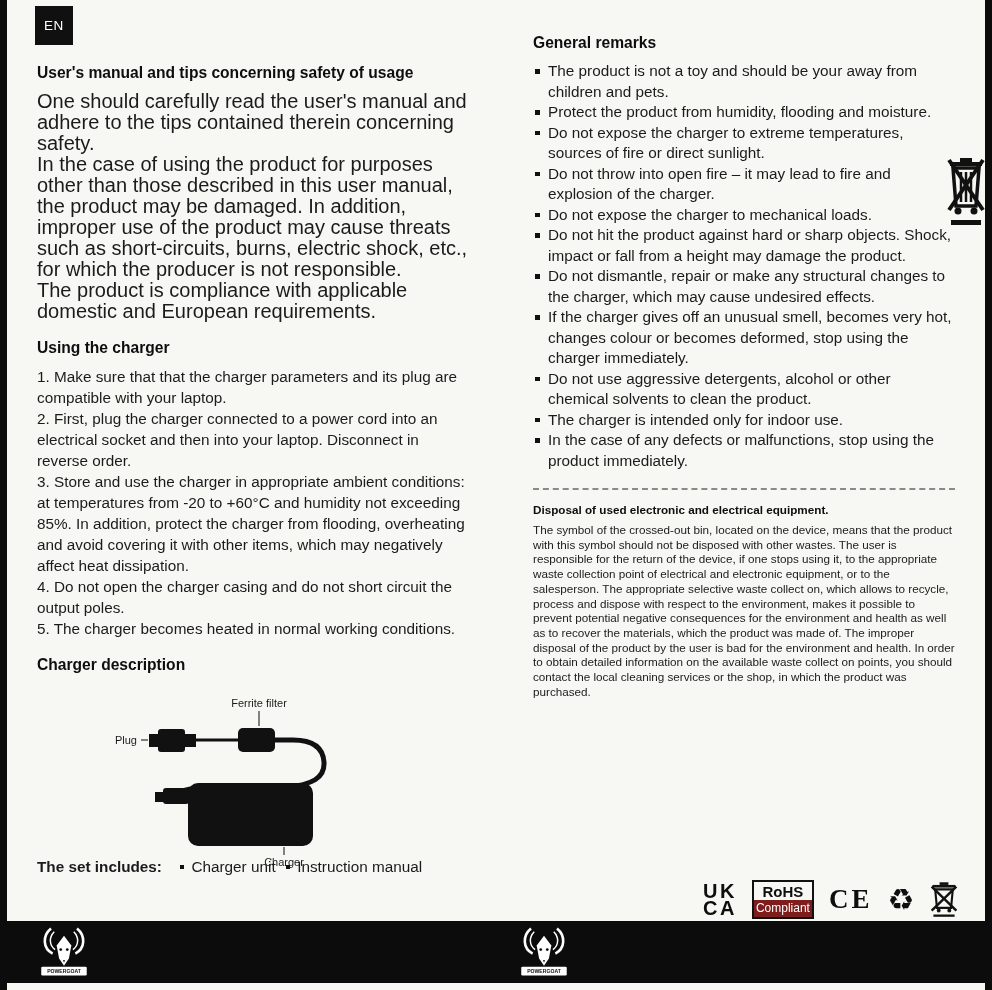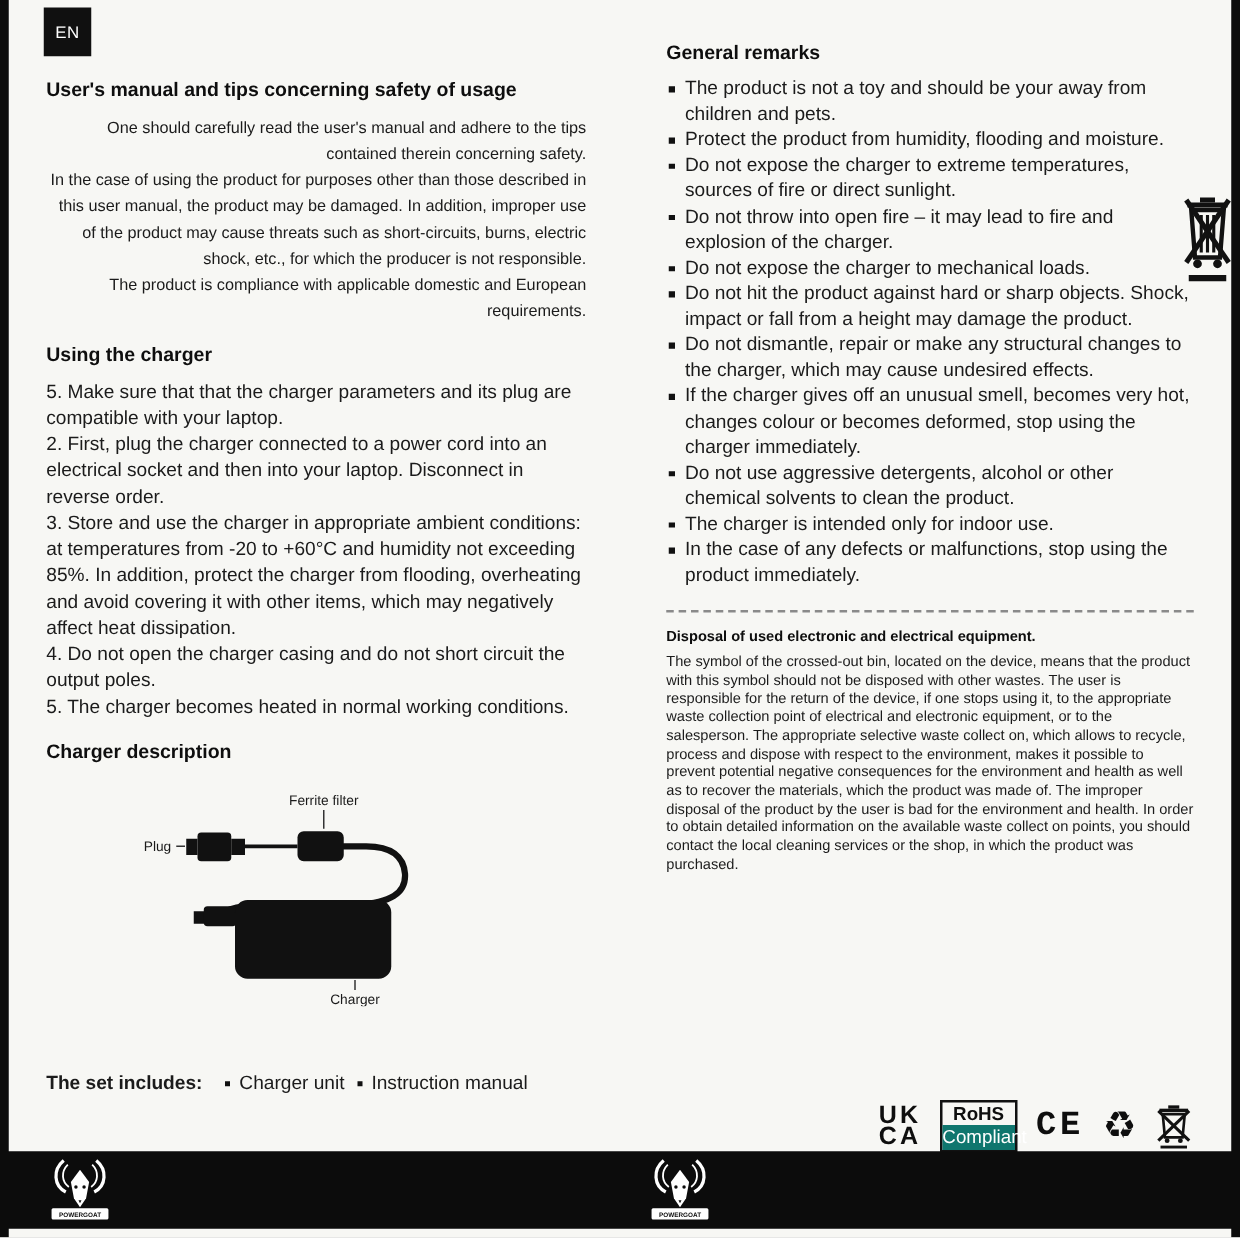--- a/index.html
+++ b/index.html
@@ -13,40 +13,40 @@
   .en-badge{
     position:absolute;left:35px;top:6px;width:38px;height:39px;background:#101010;
     color:#fff;font-weight:normal;font-size:13.5px;display:flex;align-items:center;justify-content:center;
     letter-spacing:.5px;
   }
   .col{position:absolute;}
   .col-left{left:37px;top:64px;width:432px;}
   .col-right{left:533px;top:34px;width:422px;}
   h2.section{font-size:15.6px;font-weight:bold;color:#0e0e0e;margin:17px 0 9px;}
   h2.section.first{margin-top:0;}
-  .body-text{font-size:13px;line-height:21px;margin:0;white-space:pre-line;text-align:right;}
+  .body-text{font-size:20px;line-height:21px;margin:0;white-space:pre-line;}
   .steps p{font-size:15.3px;line-height:21px;margin:0;}
   .remarks{list-style:none;margin:0;padding:0;font-size:15.3px;line-height:20.5px;}
   .remarks li{position:relative;padding-left:15px;margin:0;}
   .remarks li::before{content:"";position:absolute;left:2px;top:8px;width:4.5px;height:4.5px;background:#111;}
   .divider{border:none;border-top:2px dashed #8a8a8a;margin:17px 0 13px;}
   .disposal-h{font-size:11.7px;font-weight:bold;margin:0 0 7px;color:#0e0e0e;}
   .disposal-b{font-size:11.7px;line-height:14.7px;margin:0;}
   .diagram{display:block;margin-top:8px;}
   .dlabel{font-size:11px;fill:#1b1b1b;font-family:"Liberation Sans","DejaVu Sans",sans-serif;}
   .thin{stroke:#333;stroke-width:1.2;}
   .set-line{position:absolute;left:37px;top:858px;font-size:15.3px;display:flex;align-items:center;}
   .set-label{font-weight:bold;margin-right:8px;}
   .sq{width:4.5px;height:4.5px;background:#111;display:inline-block;margin:0 7px 0 10px;}
   .marks{position:absolute;left:703px;top:880px;display:flex;align-items:center;gap:15px;}
   .ukca{font-weight:bold;font-size:20px;line-height:17px;letter-spacing:2.5px;color:#0e0e0e;}
   .rohs{border:2.5px solid #111;text-align:center;width:58px;background:#f7f7f4;}
   .rohs-top{font-weight:bold;font-size:15px;padding:1px 0 0;color:#0e0e0e;}
-  .rohs-bot{background:#0f766e;color:#fff;font-size:15px;padding:1px 0 2px;}
-  .ce{font-size:27px;font-weight:bold;letter-spacing:3px;color:#0e0e0e;font-family:Liberation Mono, monospace;}
+  .rohs-bot{background:#7f1d1d;color:#fff;font-size:12px;padding:1px 0 2px;}
+  .ce{font-size:27px;font-weight:bold;letter-spacing:3px;color:#0e0e0e;font-family:Liberation Serif, serif;}
   .recycle{font-size:30px;line-height:1;color:#0e0e0e;font-family:"DejaVu Sans",sans-serif;}
   .weee-top{position:absolute;right:7px;top:148px;}
   .footer-band{position:absolute;left:0;bottom:7px;width:100%;height:62px;background:#0c0c0c;}
   .logo{position:absolute;top:3px;}
   .logo.l1{left:38px;} .logo.l2{left:518px;}
   .logo text{font-family:"Liberation Sans","DejaVu Sans",sans-serif;}
 </style>
 </head>
 <body>
 
@@ -60,21 +60,21 @@
   </div>
 
   <div class="col col-left">
     <h2 class="section first">User's manual and tips concerning safety of usage</h2>
     <p class="body-text">One should carefully read the user's manual and adhere to the tips contained therein concerning safety.
 In the case of using the product for purposes other than those described in this user manual, the product may be damaged. In addition, improper use of the product may cause threats such as short-circuits, burns, electric shock, etc., for which the producer is not responsible.
 The product is compliance with applicable domestic and European requirements.</p>
 
     <h2 class="section">Using the charger</h2>
     <div class="steps">
-      <p>5. Make sure that that the charger parameters and its plug are compatible with your laptop.</p>
+      <p>1. Make sure that that the charger parameters and its plug are compatible with your laptop.</p>
       <p>2. First, plug the charger connected to a power cord into an electrical socket and then into your laptop. Disconnect in reverse order.</p>
       <p>3. Store and use the charger in appropriate ambient conditions: at temperatures from -20 to +60°C and humidity not exceeding 85%. In addition, protect the charger from flooding, overheating and avoid covering it with other items, which may negatively affect heat dissipation.</p>
       <p>4. Do not open the charger casing and do not short circuit the output poles.</p>
       <p>5. The charger becomes heated in normal working conditions.</p>
     </div>
 
     <h2 class="section">Charger description</h2>
 
     <svg class="diagram" viewBox="0 0 440 185" width="440" height="185">
       <text x="222" y="24" text-anchor="middle" class="dlabel">Ferrite filter</text>

